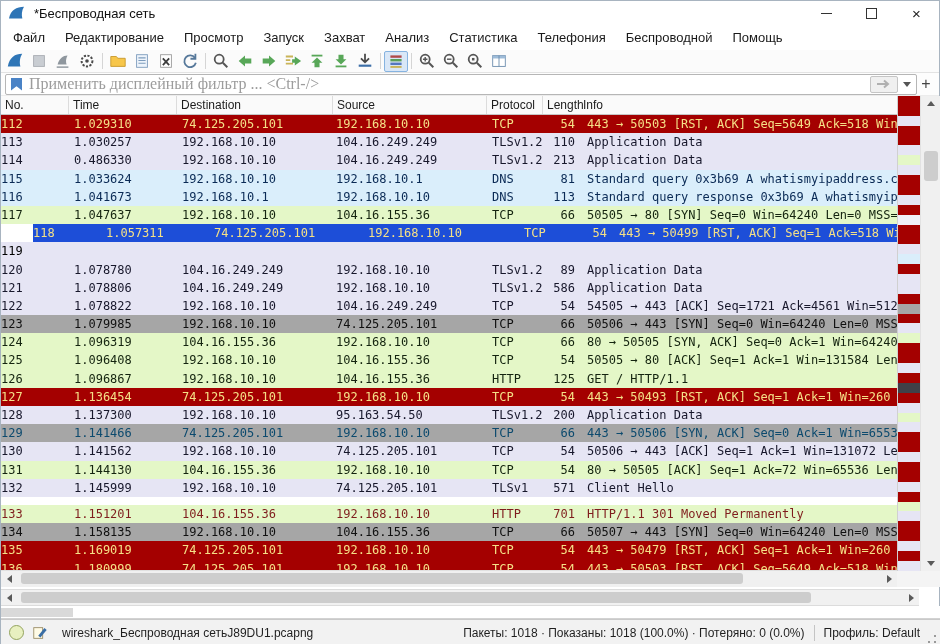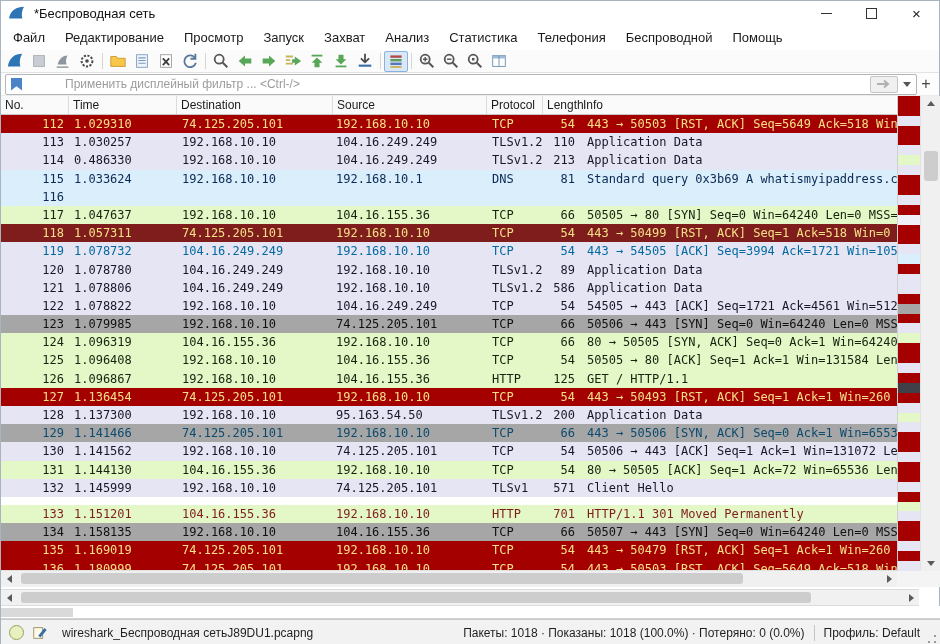--- a/index.html
+++ b/index.html
@@ -29,22 +29,22 @@
   .tbtn.pressed{background:#d9e7f7;border:1px solid #86b3e0;border-radius:2px;}
   .tsep{width:1px;height:16px;background:#d5d5d5;margin:0 3px;}
 
   
   .filterbar{position:absolute;left:0;top:72px;width:100%;height:23px;background:#fdfdfd;display:flex;
              align-items:center;padding:0 4px;box-sizing:border-box;border-bottom:1px solid #ececec;}
   .filter-field{flex:1;height:19px;border:1px solid #b6b6b6;border-radius:2px;background:#fff;
                 display:flex;align-items:center;}
   .bookmark{width:11px;height:13px;margin:0 5px;background:#4a83c6;
             clip-path:polygon(0 0,100% 0,100% 100%,50% 68%,0 100%);}
-  .filter-input{flex:1;border:none;outline:none;font-size:12px;color:#333;background:transparent;
-                font-family:Liberation Sans, sans-serif;margin-left:36px;}
+  .filter-input{flex:1;border:none;outline:none;font-size:16px;color:#333;background:transparent;
+                font-family:Liberation Serif, serif;}
   .filter-input::placeholder{color:#9c9c9c;}
   .apply-btn{width:26px;height:15px;border:1px solid #c5c5c5;border-radius:2px;background:#f0f0f0;
              display:flex;align-items:center;justify-content:center;margin-right:3px;}
   .caret-btn{width:12px;height:15px;display:flex;align-items:center;justify-content:center;margin-right:3px;}
   .caret{width:0;height:0;border-left:4px solid transparent;border-right:4px solid transparent;border-top:5px solid #555;}
   .add-btn{width:18px;text-align:center;font-size:16px;color:#444;line-height:18px;}
 
   
   .header-row{position:absolute;left:0;top:95px;width:896px;height:19px;background:#fafafa;
               border-bottom:1px solid #c6c6c6;display:flex;font-size:12px;color:#1c1c1c;box-sizing:border-box;}
@@ -53,21 +53,21 @@
   .hcell.col5{overflow:visible;border-right:none;}
   .hcell.col6{border-right:none;flex:1;}
 
   
   .packet-list{position:absolute;left:0;top:114px;width:896px;height:455px;overflow:hidden;}
   .prow{display:flex;height:18.2px;line-height:18.4px;font-family:"DejaVu Sans Mono","Liberation Mono",monospace;
         font-size:12px;white-space:pre;overflow:hidden;}
   .cell{overflow:hidden;white-space:pre;flex-shrink:0;box-sizing:border-box;}
   .col0{width:68px;} .col1{width:108px;} .col2{width:154px;} .col3{width:156px;}
   .col4{width:56px;} .col5{width:36px;} .col6{flex:1;}
-  .prow .col0{text-align:right;padding-right:5px;}
+  .prow .col0{padding-right:5px;}
   .prow .col1,.prow .col2,.prow .col3,.prow .col4{padding-left:5px;}
   .prow .col5{text-align:right;padding-right:4px;}
   .prow .col6{padding-left:8px;}
 
   
   .minimap{position:absolute;left:896px;top:95px;width:23px;height:475px;display:flex;flex-direction:column;
            border-left:1px solid #d0d0d0;box-sizing:border-box;background:#f4f3fb;}
   .stripe{flex:1;}
   .vscroll{position:absolute;left:919px;top:95px;width:21px;height:475px;background:#f0f0f0;box-sizing:border-box;border-left:1px solid #e2e2e2;}
   .varrow{position:absolute;left:0;width:100%;height:15px;display:flex;align-items:center;justify-content:center;}
@@ -292,24 +292,24 @@
       <div class="hcell col4">Protocol</div>
       <div class="hcell col5">Length</div>
       <div class="hcell col6">Info</div>
     </div>
 
   <div class="packet-list">
       <div class="prow" style="background: rgb(164, 0, 0); color: rgb(245, 224, 135);"><div class="cell col0">112</div><div class="cell col1">1.029310</div><div class="cell col2">74.125.205.101</div><div class="cell col3">192.168.10.10</div><div class="cell col4">TCP</div><div class="cell col5">54</div><div class="cell col6">443 → 50503 [RST, ACK] Seq=5649 Ack=518 Win=0 Len=0</div></div>
       <div class="prow" style="background: rgb(230, 229, 244); color: rgb(23, 23, 43);"><div class="cell col0">113</div><div class="cell col1">1.030257</div><div class="cell col2">192.168.10.10</div><div class="cell col3">104.16.249.249</div><div class="cell col4">TLSv1.2</div><div class="cell col5">110</div><div class="cell col6">Application Data</div></div>
       <div class="prow" style="background: rgb(230, 229, 244); color: rgb(23, 23, 43);"><div class="cell col0">114</div><div class="cell col1">0.486330</div><div class="cell col2">192.168.10.10</div><div class="cell col3">104.16.249.249</div><div class="cell col4">TLSv1.2</div><div class="cell col5">213</div><div class="cell col6">Application Data</div></div>
       <div class="prow" style="background: rgb(218, 238, 251); color: rgb(10, 42, 85);"><div class="cell col0">115</div><div class="cell col1">1.033624</div><div class="cell col2">192.168.10.10</div><div class="cell col3">192.168.10.1</div><div class="cell col4">DNS</div><div class="cell col5">81</div><div class="cell col6">Standard query 0x3b69 A whatismyipaddress.com</div></div>
-      <div class="prow" style="background: rgb(218, 238, 251); color: rgb(10, 42, 85); flex-direction: column;"><div class="cell col0">116</div><div class="cell col1">1.041673</div><div class="cell col2">192.168.10.1</div><div class="cell col3">192.168.10.10</div><div class="cell col4">DNS</div><div class="cell col5">113</div><div class="cell col6">Standard query response 0x3b69 A whatismyipaddress.com</div></div>
+      <div class="prow" style="background: rgb(218, 238, 251); color: rgb(10, 42, 85);"><div class="cell col0">116</div><div class="cell col1">1.041673</div><div class="cell col2">192.168.10.1</div><div class="cell col3">192.168.10.10</div><div class="cell col4">DNS</div><div class="cell col5">113</div><div class="cell col6">Standard query response 0x3b69 A whatismyipaddress.com</div></div>
       <div class="prow" style="background: rgb(228, 247, 199); color: rgb(20, 36, 15);"><div class="cell col0">117</div><div class="cell col1">1.047637</div><div class="cell col2">192.168.10.10</div><div class="cell col3">104.16.155.36</div><div class="cell col4">TCP</div><div class="cell col5">66</div><div class="cell col6">50505 → 80 [SYN] Seq=0 Win=64240 Len=0 MSS=1460 WS=256 SACK_PERM=1</div></div>
-      <div class="prow" style="background: #7f1d1d; color: rgb(245, 224, 135);"><div class="cell col0">118</div><div class="cell col1">1.057311</div><div class="cell col2">74.125.205.101</div><div class="cell col3">192.168.10.10</div><div class="cell col4">TCP</div><div class="cell col5">54</div><div class="cell col6">443 → 50499 [RST, ACK] Seq=1 Ack=518 Win=0 Len=0</div></div>
-      <div class="prow" style="background: rgb(230, 229, 244); color: #0369a1;"><div class="cell col0">119</div><div class="cell col1">1.078732</div><div class="cell col2">104.16.249.249</div><div class="cell col3">192.168.10.10</div><div class="cell col4">TCP</div><div class="cell col5">54</div><div class="cell col6">443 → 54505 [ACK] Seq=3994 Ack=1721 Win=1050 Len=0</div></div>
+      <div class="prow" style="background: #1d4ed8; color: rgb(245, 224, 135); margin-left: 32px;"><div class="cell col0">118</div><div class="cell col1">1.057311</div><div class="cell col2">74.125.205.101</div><div class="cell col3">192.168.10.10</div><div class="cell col4">TCP</div><div class="cell col5">54</div><div class="cell col6">443 → 50499 [RST, ACK] Seq=1 Ack=518 Win=0 Len=0</div></div>
+      <div class="prow" style="background: rgb(230, 229, 244); color: #000000; flex-direction: column;"><div class="cell col0">119</div><div class="cell col1">1.078732</div><div class="cell col2">104.16.249.249</div><div class="cell col3">192.168.10.10</div><div class="cell col4">TCP</div><div class="cell col5">54</div><div class="cell col6">443 → 54505 [ACK] Seq=3994 Ack=1721 Win=1050 Len=0</div></div>
       <div class="prow" style="background: rgb(230, 229, 244); color: rgb(23, 23, 43);"><div class="cell col0">120</div><div class="cell col1">1.078780</div><div class="cell col2">104.16.249.249</div><div class="cell col3">192.168.10.10</div><div class="cell col4">TLSv1.2</div><div class="cell col5">89</div><div class="cell col6">Application Data</div></div>
       <div class="prow" style="background: rgb(230, 229, 244); color: rgb(23, 23, 43);"><div class="cell col0">121</div><div class="cell col1">1.078806</div><div class="cell col2">104.16.249.249</div><div class="cell col3">192.168.10.10</div><div class="cell col4">TLSv1.2</div><div class="cell col5">586</div><div class="cell col6">Application Data</div></div>
       <div class="prow" style="background: rgb(230, 229, 244); color: rgb(23, 23, 43);"><div class="cell col0">122</div><div class="cell col1">1.078822</div><div class="cell col2">192.168.10.10</div><div class="cell col3">104.16.249.249</div><div class="cell col4">TCP</div><div class="cell col5">54</div><div class="cell col6">54505 → 443 [ACK] Seq=1721 Ack=4561 Win=512 Len=0</div></div>
       <div class="prow" style="background: rgb(166, 166, 166); color: rgb(16, 16, 16);"><div class="cell col0">123</div><div class="cell col1">1.079985</div><div class="cell col2">192.168.10.10</div><div class="cell col3">74.125.205.101</div><div class="cell col4">TCP</div><div class="cell col5">66</div><div class="cell col6">50506 → 443 [SYN] Seq=0 Win=64240 Len=0 MSS=1460 WS=256 SACK_PERM=1</div></div>
       <div class="prow" style="background: rgb(228, 247, 199); color: rgb(20, 36, 15);"><div class="cell col0">124</div><div class="cell col1">1.096319</div><div class="cell col2">104.16.155.36</div><div class="cell col3">192.168.10.10</div><div class="cell col4">TCP</div><div class="cell col5">66</div><div class="cell col6">80 → 50505 [SYN, ACK] Seq=0 Ack=1 Win=64240 Len=0 MSS=1460</div></div>
       <div class="prow" style="background: rgb(228, 247, 199); color: rgb(20, 36, 15);"><div class="cell col0">125</div><div class="cell col1">1.096408</div><div class="cell col2">192.168.10.10</div><div class="cell col3">104.16.155.36</div><div class="cell col4">TCP</div><div class="cell col5">54</div><div class="cell col6">50505 → 80 [ACK] Seq=1 Ack=1 Win=131584 Len=0</div></div>
       <div class="prow" style="background: rgb(228, 247, 199); color: rgb(20, 36, 15);"><div class="cell col0">126</div><div class="cell col1">1.096867</div><div class="cell col2">192.168.10.10</div><div class="cell col3">104.16.155.36</div><div class="cell col4">HTTP</div><div class="cell col5">125</div><div class="cell col6">GET / HTTP/1.1</div></div>
       <div class="prow" style="background: rgb(164, 0, 0); color: rgb(245, 224, 135);"><div class="cell col0">127</div><div class="cell col1">1.136454</div><div class="cell col2">74.125.205.101</div><div class="cell col3">192.168.10.10</div><div class="cell col4">TCP</div><div class="cell col5">54</div><div class="cell col6">443 → 50493 [RST, ACK] Seq=1 Ack=1 Win=260 Len=0</div></div>
       <div class="prow" style="background: rgb(230, 229, 244); color: rgb(23, 23, 43);"><div class="cell col0">128</div><div class="cell col1">1.137300</div><div class="cell col2">192.168.10.10</div><div class="cell col3">95.163.54.50</div><div class="cell col4">TLSv1.2</div><div class="cell col5">200</div><div class="cell col6">Application Data</div></div>
       <div class="prow" style="background: rgb(166, 166, 166); color: #0c4a6e;"><div class="cell col0">129</div><div class="cell col1">1.141466</div><div class="cell col2">74.125.205.101</div><div class="cell col3">192.168.10.10</div><div class="cell col4">TCP</div><div class="cell col5">66</div><div class="cell col6">443 → 50506 [SYN, ACK] Seq=0 Ack=1 Win=65535 Len=0 MSS=1430</div></div>

